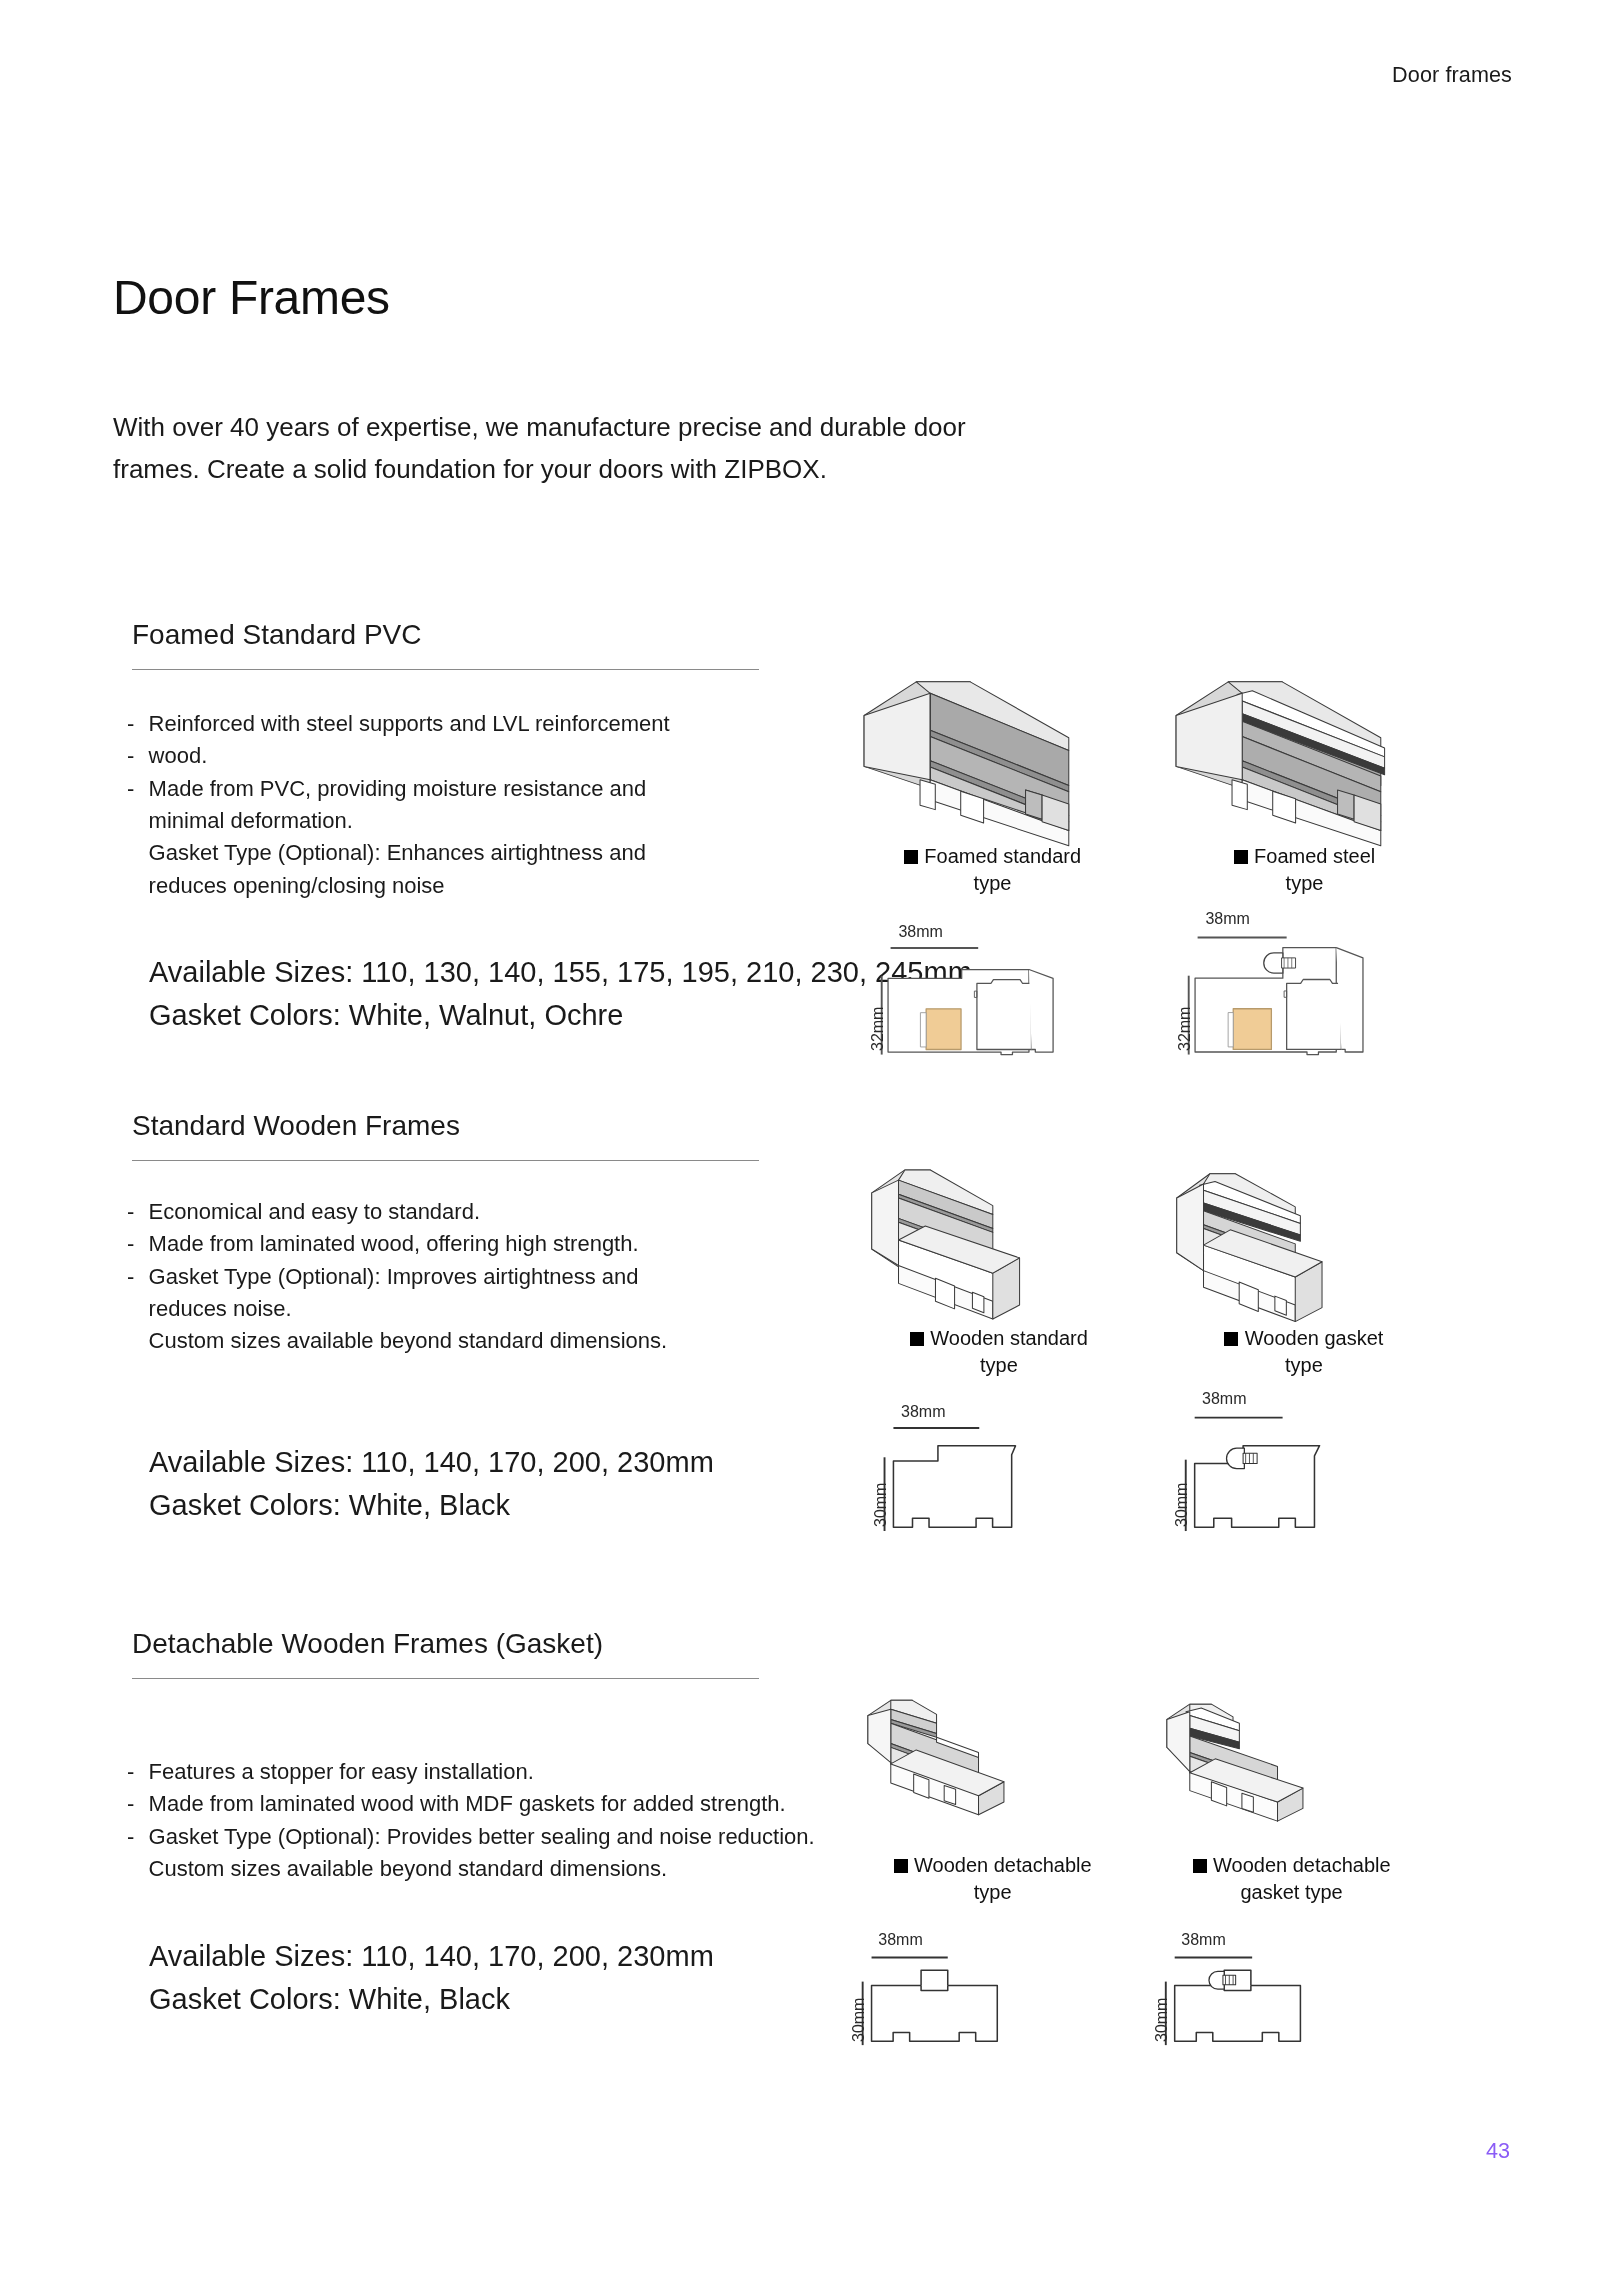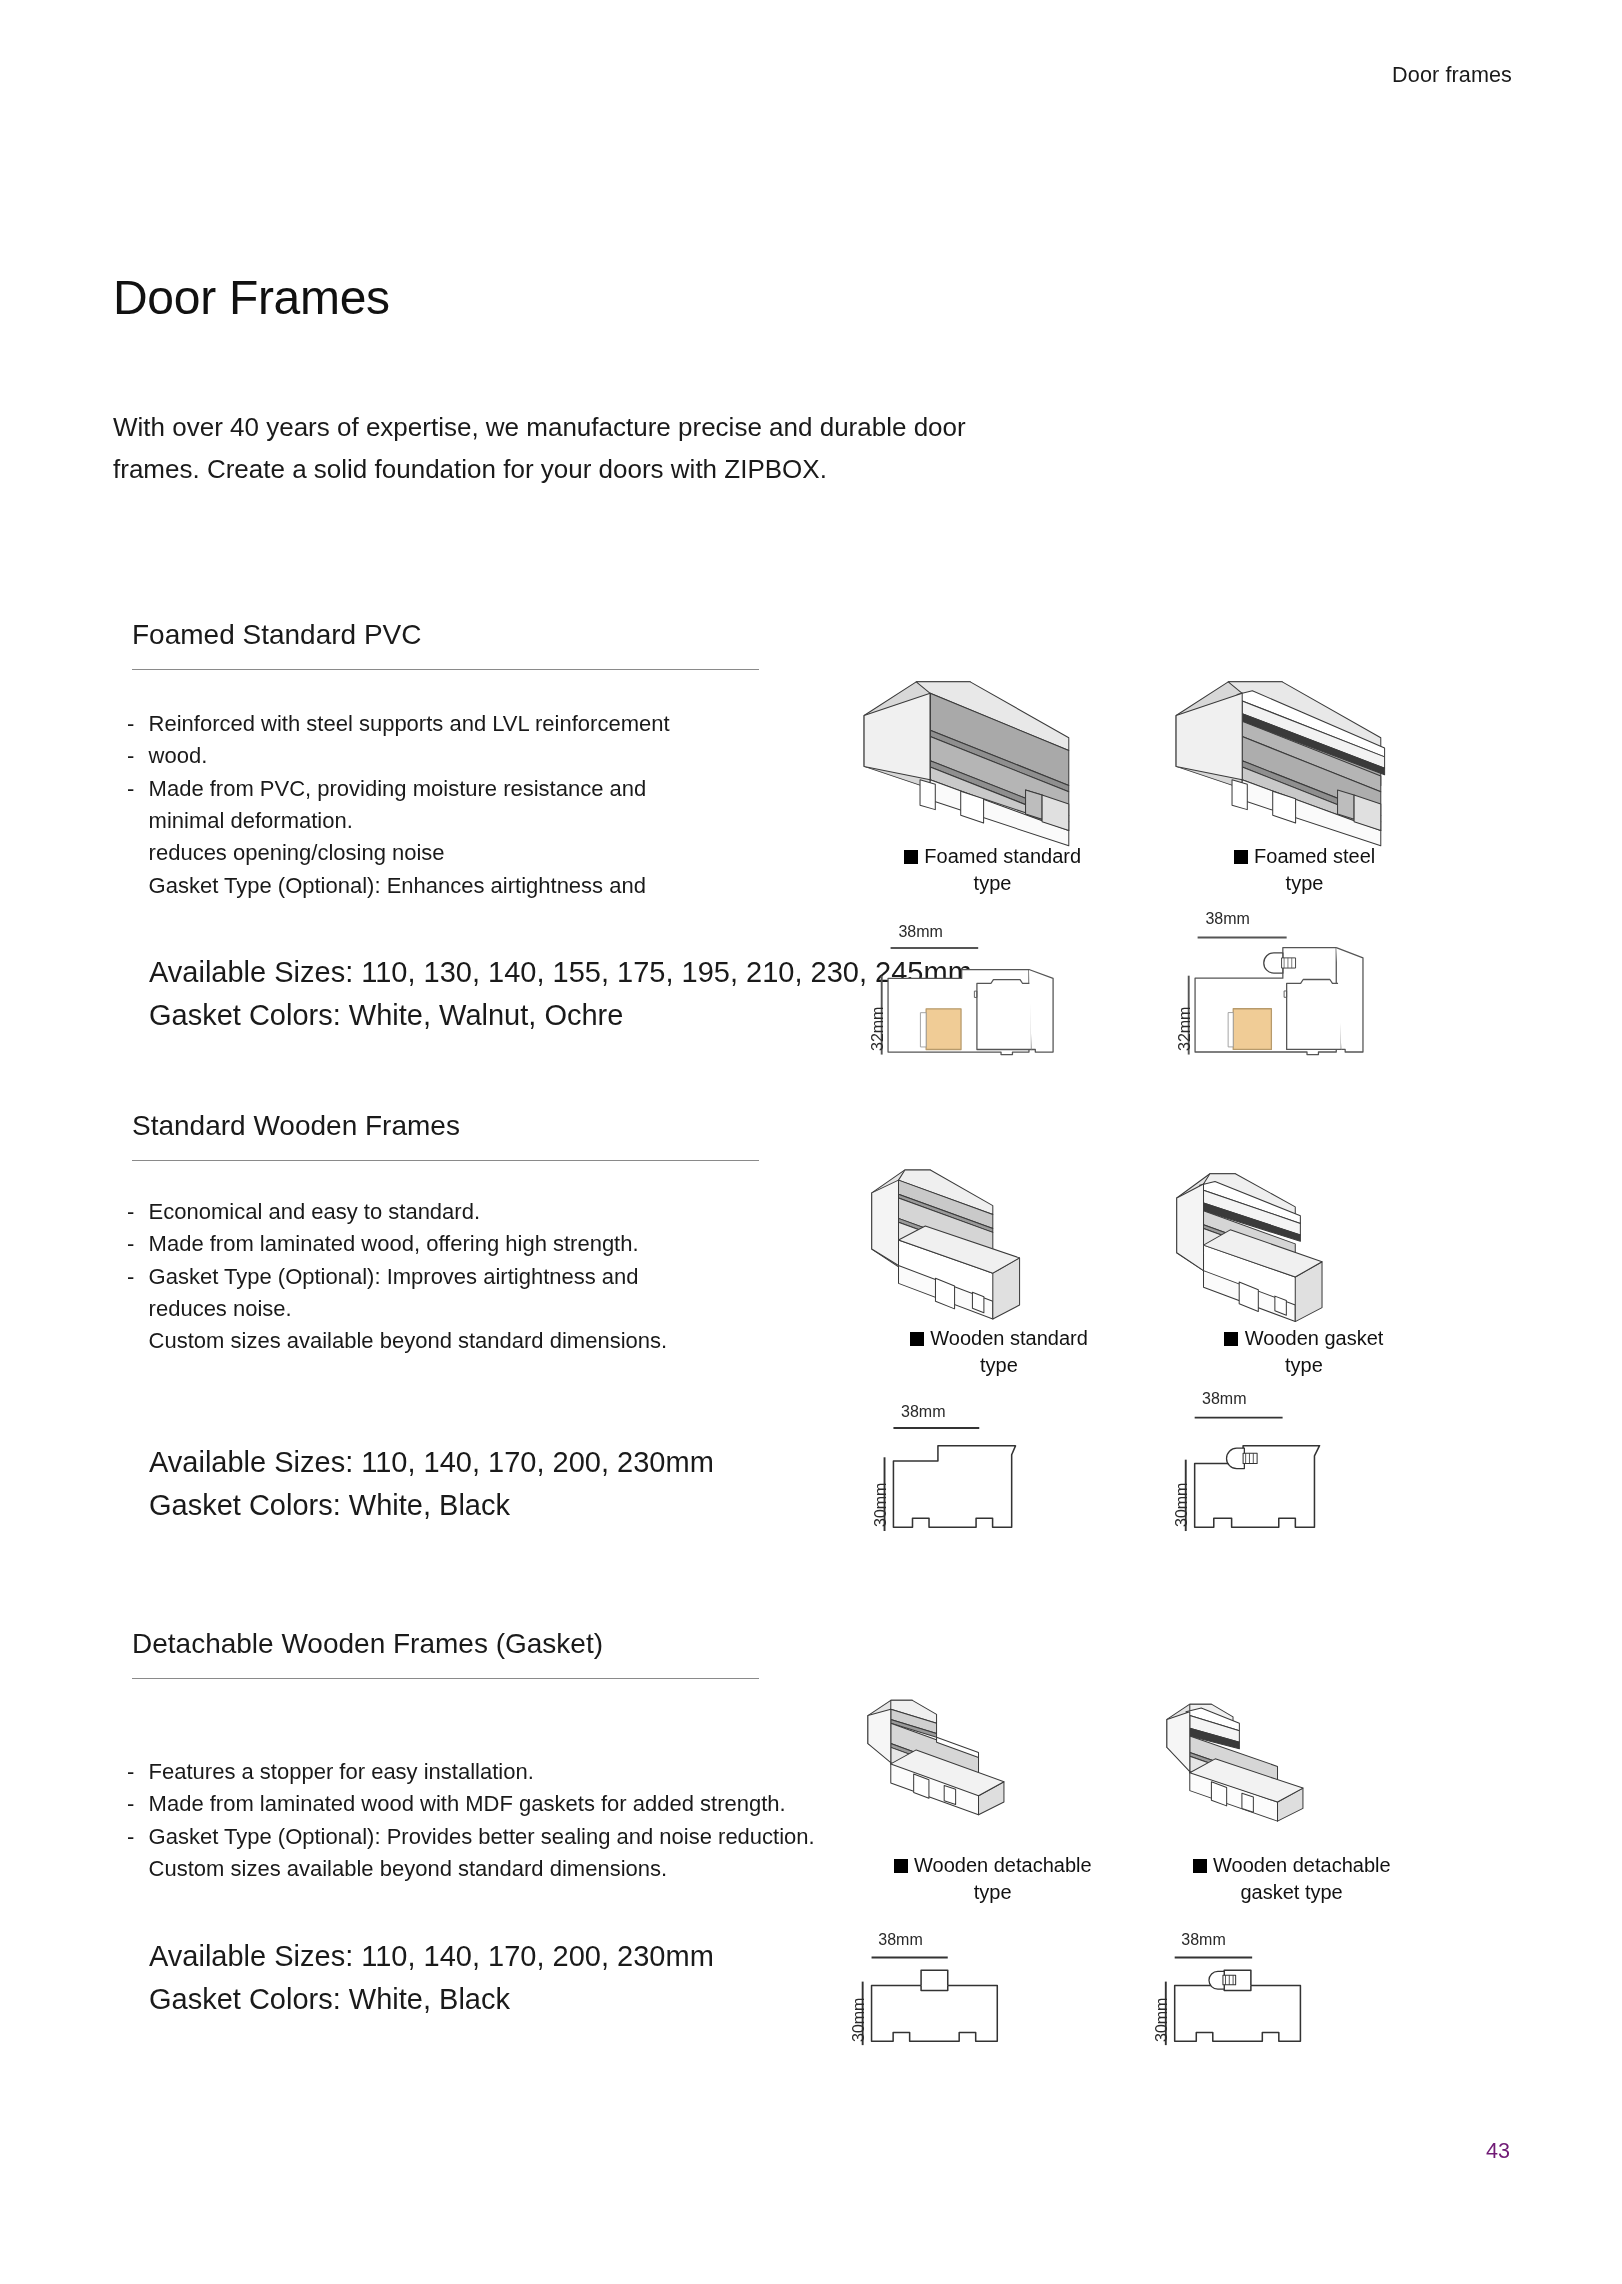--- a/index.html
+++ b/index.html
@@ -115,21 +115,21 @@
     white-space:nowrap;
     transform-origin:left top;
     transform:rotate(-90deg);
   }
 
   
   .page-number {
     position:absolute;
     right:113px; bottom:120px;
     font-size:21.6px;
-    color:#701a75;
+    color:#8b5cf6;
   }
 
   svg { display:block; overflow:visible; }
 </style>
 </head>
 <body>
 
 <div class="page">
 
   <div class="running-header">Door frames</div>
@@ -158,25 +158,25 @@
       <li>
           <span class="dash">-</span>
           <span class="btxt">Made from PVC, providing moisture resistance and</span>
         </li>
       <li>
           <span class="dash"></span>
           <span class="btxt">minimal deformation.</span>
         </li>
       <li>
           <span class="dash"></span>
+          <span class="btxt">Gasket Type (Optional): Enhances airtightness and</span>
+        </li>
+      <li>
+          <span class="dash"></span>
           <span class="btxt">reduces opening/closing noise</span>
-        </li>
-      <li>
-          <span class="dash"></span>
-          <span class="btxt">Gasket Type (Optional): Enhances airtightness and</span>
         </li>
     </ul>
 
     <div class="spec-block" style="left:149px; top:951px;">
       <div>Available Sizes: 110, 130, 140, 155, 175, 195, 210, 230, 245mm</div>
       <div>Gasket Colors: White, Walnut, Ochre</div>
     </div>
 
     <div class="figures" style="left:859px; top:655px;">
 

